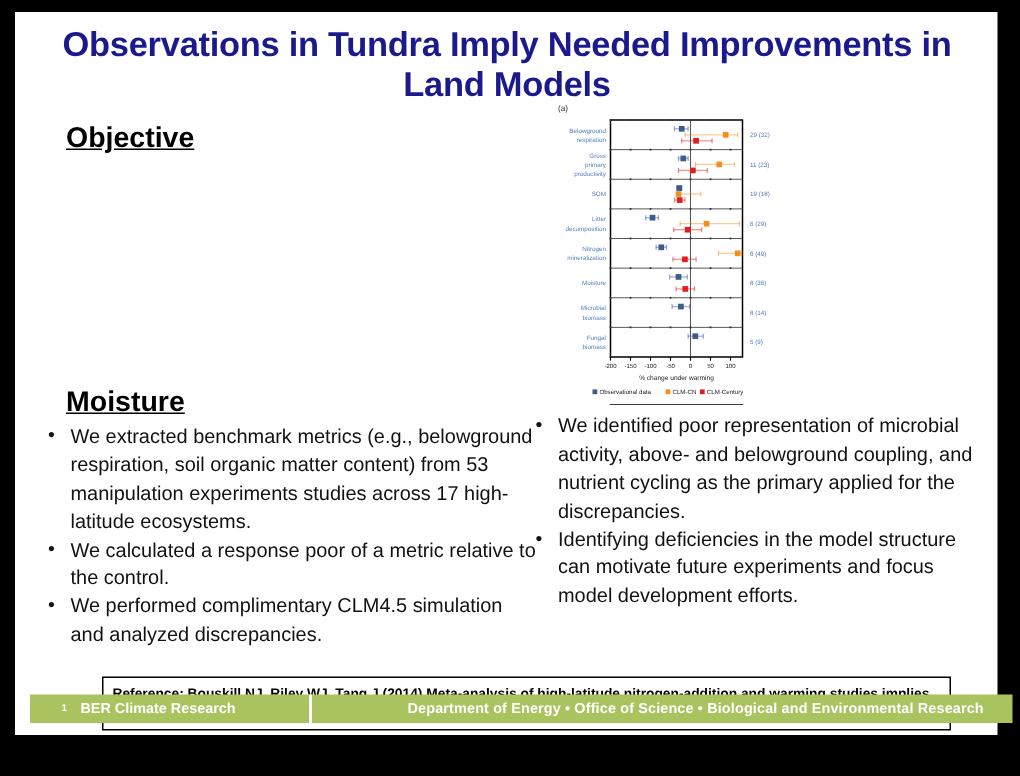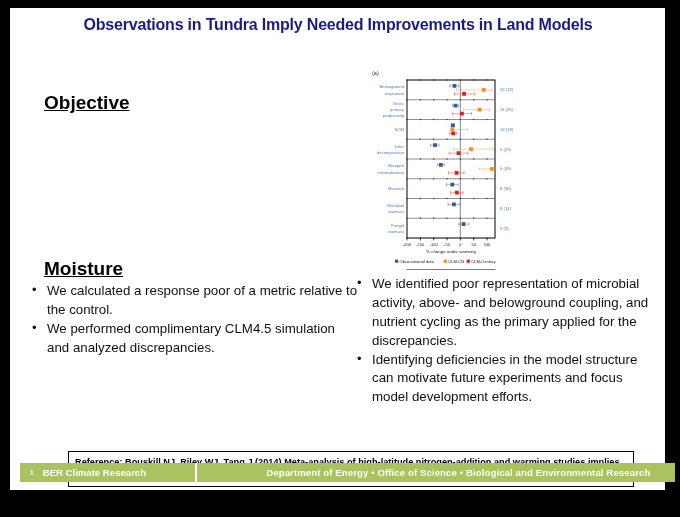--- a/index.html
+++ b/index.html
@@ -3,26 +3,26 @@
 <meta charset="utf-8">
 <style>
   html,body{margin:0;padding:0;background:#000;}
   body{width:680px;height:517px;font-family:"Liberation Sans",sans-serif;overflow:hidden;}
   .frame{position:relative;width:680px;height:517px;background:#000;}
   .slide{position:absolute;left:10px;top:8px;width:655px;height:501px;background:#fff;}
 
   
   .title{
     position:absolute;left:28px;top:8px;width:600px;
-    text-align:center;color:#1a1a8c;font-weight:bold;font-size:16px;
+    text-align:center;color:#1a1a8c;font-weight:bold;font-size:23px;
     line-height:1.16;letter-spacing:-0.2px;
   }
 
   
-  .objective-block{position:absolute;left:20px;top:84px;width:335px;}
+  .objective-block{position:absolute;left:20px;top:74px;width:335px;}
   .sec-head{font-size:19px;font-weight:bold;color:#000;text-decoration:underline;display:inline-block;}
   .obj-head{margin-left:14px;}
   .objective-body{
     margin-top:4px;font-size:13.3px;line-height:1.44;color:#111;
     text-align:justify;text-justify:inter-word;text-indent:18px;
   }
 
   .research-block{position:absolute;left:20px;top:250px;width:330px;}
   .research-head{margin-left:14px;}
   .impacts-block{position:absolute;left:345px;top:265px;width:305px;}
@@ -55,21 +55,21 @@
     font-family:"Liberation Sans",sans-serif;
   }
 
   
   .footer{
     position:absolute;left:10px;bottom:27px;width:655px;height:19px;
     background:#a9c35f;display:flex;align-items:center;
   }
   .footer-left{
     width:175px;display:flex;align-items:center;color:#fff;
-    font-size:9.6px;font-weight:bold;height:100%;
+    font-size:9.6px;font-weight:bold;height:100%;margin-left:11px;
   }
   .pg{margin-left:10px;font-size:6.5px;font-weight:bold;}
   .f-left-label{margin-left:9px;}
   .fdiv{width:1.6px;height:100%;background:#fff;}
   .footer-right{
     flex:1;text-align:center;color:#fff;font-size:9.6px;font-weight:bold;
     letter-spacing:0.1px;
     padding-left:45px;
   }
   .bar-btm{position:absolute;left:0;bottom:0;width:680px;height:27px;background:#000;}
@@ -82,20 +82,21 @@
 
     <div class="title">Observations in Tundra Imply Needed Improvements in Land Models</div>
 
     <div class="objective-block">
       <div class="sec-head obj-head">Objective</div>
     </div>
 
     <div class="research-block">
       <div class="sec-head research-head">Moisture</div>
       <ul class="bul">
+        <li>We extracted benchmark metrics (e.g., belowground respiration, soil organic matter content) from 53 manipulation experiments studies across 17 high-latitude ecosystems.</li>
         <li>We calculated a response poor of a metric relative to the control.</li>
         <li>We performed complimentary CLM4.5 simulation and analyzed discrepancies.</li>
       </ul>
     </div>
 
     <div class="impacts-block">
       <ul class="bul">
         <li>We identified poor representation of microbial activity, above- and belowground coupling, and nutrient cycling as the primary applied for the discrepancies.</li>
         <li>Identifying deficiencies in the model structure can motivate future experiments and focus model development efforts.</li>
       </ul>

